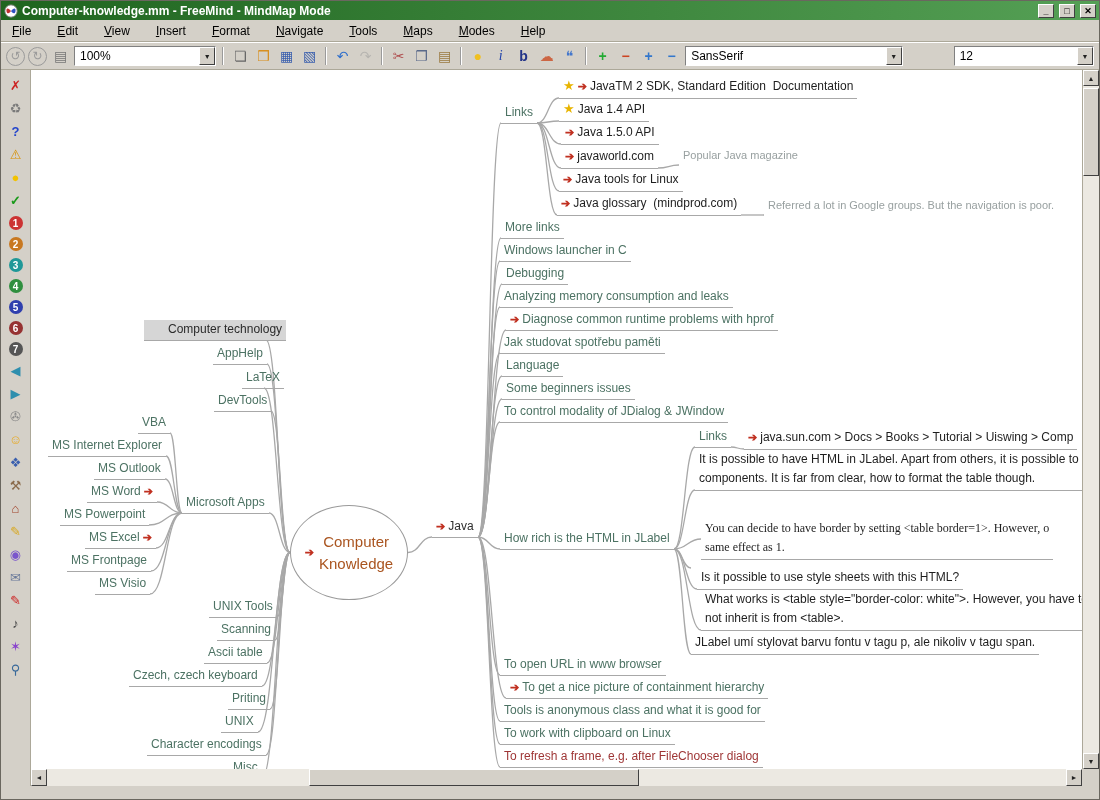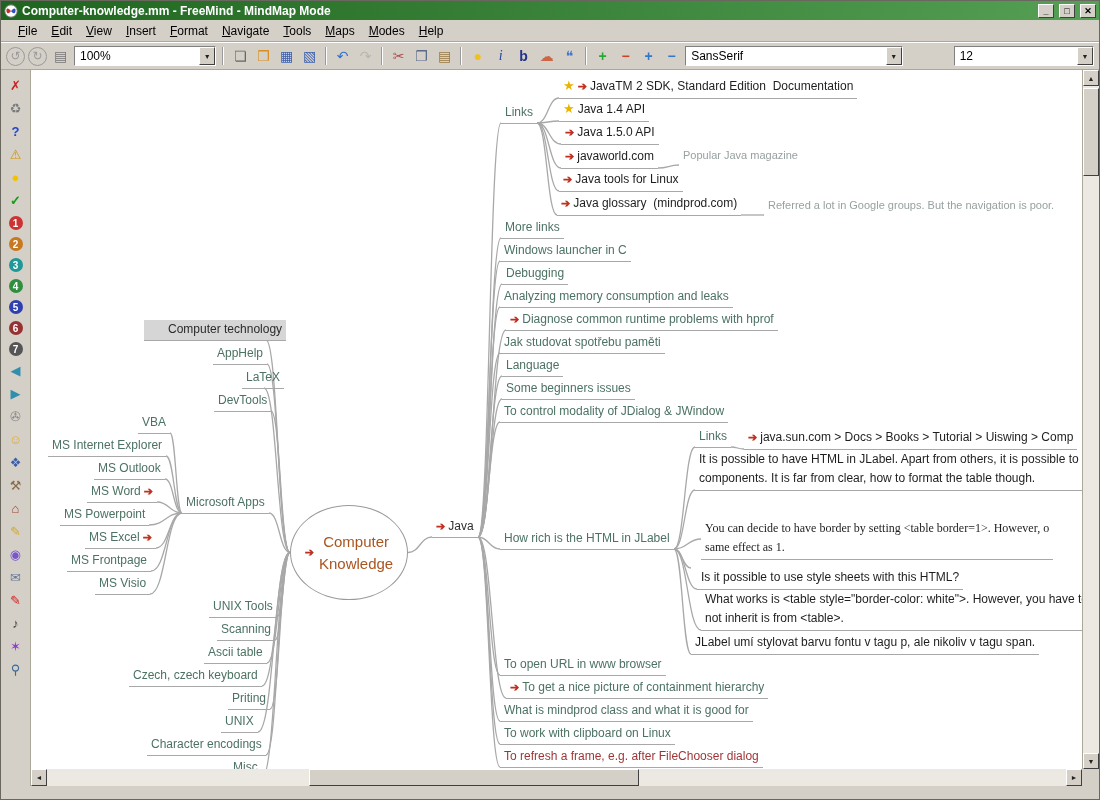--- a/index.html
+++ b/index.html
@@ -6,21 +6,21 @@
   body { background:#808080; font-family:"Liberation Sans",sans-serif; }
   .window { width:1100px; height:800px; background:#d4d0c8; border:1px solid #6a675f; outline:1px solid #e8e4dc; position:relative; overflow:hidden; display:flex; flex-direction:column; }
 
   
   .titlebar { height:19px; background:linear-gradient(90deg,#1f651f,#55a055); display:flex; align-items:center; padding:0 3px; gap:4px; flex:0 0 auto; }
   .app-icon { width:14px; height:14px; flex:0 0 auto; }
   .title-text { color:#fff; font-weight:bold; font-size:12px; flex:1; white-space:nowrap; overflow:hidden; }
   .tb-btn { width:16px; height:14px; background:#d4d0c8; border:1px solid; border-color:#ffffff #404040 #404040 #ffffff; font-size:9px; font-weight:bold; display:flex; align-items:center; justify-content:center; color:#000; margin-left:1px; }
 
   
-  .menubar { height:22px; display:flex; align-items:center; padding-left:10px; background:#d4d0c8; border-bottom:1px solid #aca899; flex:0 0 auto; }
+  .menubar { height:22px; display:flex; align-items:center; padding-left:4px; background:#d4d0c8; border-bottom:1px solid #aca899; flex:0 0 auto;gap:12px; }
   .menu-item { padding:3px 7px; font-size:12px; color:#000; cursor:default; }
 
   
   .toolbar { height:28px; display:flex; align-items:center; padding:2px 5px; gap:3px; background:#d4d0c8; border-bottom:1px solid #aca899; border-top:1px solid #fff; flex:0 0 auto; }
   .tround { width:19px; height:19px; border-radius:50%; border:1px solid #9a9a9a; color:#9a9a9a; display:flex; align-items:center; justify-content:center; font-size:12px; background:#d4d0c8; }
   .tbtn { width:21px; height:21px; display:flex; align-items:center; justify-content:center; font-size:14px; }
   .tbtn.disabled { opacity:.5; }
   .tsep { width:2px; height:18px; border-left:1px solid #9a9a9a; border-right:1px solid #ffffff; margin:0 3px; }
   .combo { height:20px; background:#fff; border:1px solid; border-color:#808080 #ffffff #ffffff #808080; display:flex; align-items:center; }
   .combo-text { flex:1; padding:0 5px; font-size:12px; color:#000; white-space:nowrap; overflow:hidden; }
@@ -329,21 +329,21 @@
           <span class="ntext">JLabel umí stylovat barvu fontu v tagu p, ale nikoliv v tagu span.</span>
         </div>
         <div class="node k-topic" style="left: 469px; top: 585px;">
           <span class="ntext">To open URL in www browser</span>
         </div>
         <div class="node k-topic" style="left: 475px; top: 608px;">
           <span class="larrow">➔</span>
           <span class="ntext">To get a nice picture of containment hierarchy</span>
         </div>
         <div class="node k-topic" style="left: 469px; top: 631px;">
-          <span class="ntext">What is mindprod class and what it is good for</span>
+          <span class="ntext">Tools is anonymous class and what it is good for</span>
         </div>
         <div class="node k-topic" style="left: 469px; top: 654px;">
           <span class="ntext">To work with clipboard on Linux</span>
         </div>
         <div class="node k-alert" style="left: 469px; top: 677px;">
           <span class="ntext">To refresh a frame, e.g. after FileChooser dialog</span>
         </div>
         <div class="node k-dark selected" style="left: 113px; top: 250px;">
           <span class="ntext">Computer technology</span>
         </div>

